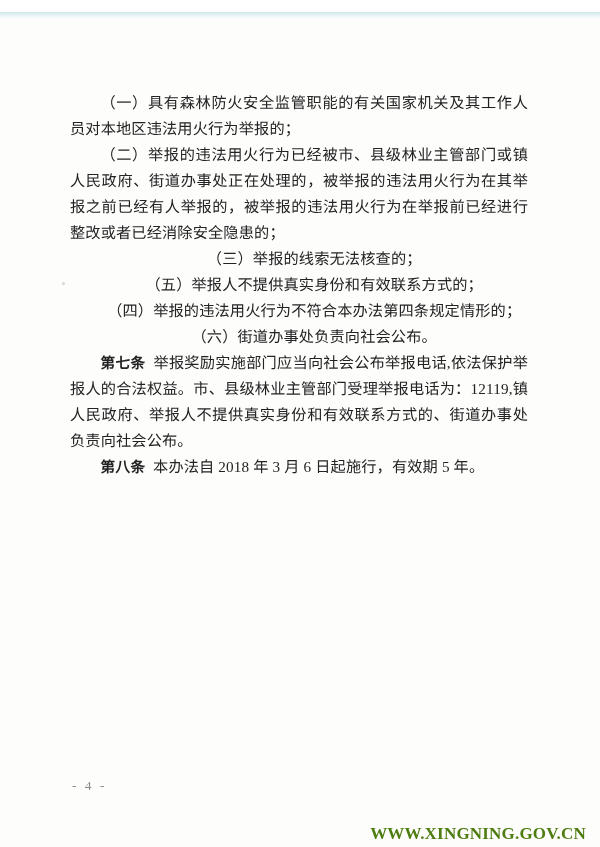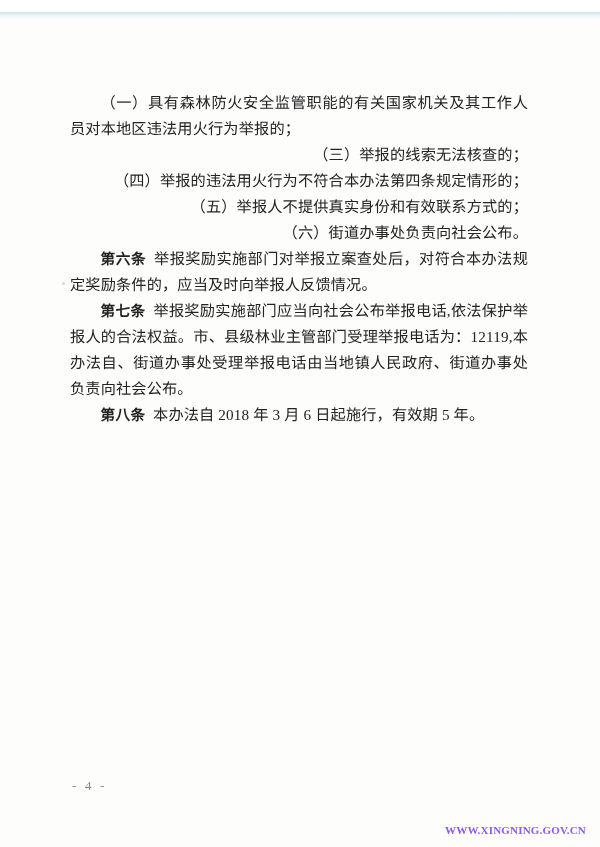--- a/index.html
+++ b/index.html
@@ -58,21 +58,21 @@
   p.indent2 { text-indent: 2em; }
 
   
   p.item {
     text-indent: 2em;
     text-align: justify;
     text-justify: inter-ideograph;
   }
   p.item-short {
     text-indent: 2em;
-    text-align: right;
+    text-align: center;
   }
 
   .artno {
     font-family: "DejaVu Sans", "Liberation Sans", sans-serif;
     font-weight: bold;
     font-size: 14.6px;
     letter-spacing: 0.4px;
   }
 
   #page-number {
@@ -84,23 +84,23 @@
     letter-spacing: 2.5px;
     font-family: "Liberation Serif", "DejaVu Serif", serif;
   }
 
   #site-url {
     position: absolute;
     right: 14px;
     top: 812px;
     font-family: "Liberation Serif", "DejaVu Serif", serif;
     font-weight: bold;
-    font-size: 11px;
+    font-size: 17px;
     letter-spacing: 0.2px;
-    color: #8b5cf6;
+    color: #4d7c0f;
     white-space: nowrap;
   }
 
   
   .speck {
     position: absolute;
     background: #c9c9c9;
     border-radius: 50%;
   }
   #speck-left  { left: 62px;  top: 270px; width: 3px;  height: 3px; opacity: .75; }
@@ -116,33 +116,33 @@
   <div id="scan-bottom-edge"></div>
 
   <div class="speck" id="speck-left"></div>
   <div class="speck" id="speck-mid"></div>
   <div class="speck" id="speck-right"></div>
 
   <div id="body-text">
 
     <p class="para item">（一）具有森林防火安全监管职能的有关国家机关及其工作人员对本地区违法用火行为举报的；</p>
 
+    <p class="para item">（二）举报的违法用火行为已经被市、县级林业主管部门或镇人民政府、街道办事处正在处理的，被举报的违法用火行为在其举报之前已经有人举报的，被举报的违法用火行为在举报前已经进行整改或者已经消除安全隐患的；</p>
 
     <p class="para item-short">（三）举报的线索无法核查的；</p>
 
+    <p class="para item-short">（五）举报人不提供真实身份和有效联系方式的；</p>
+
     <p class="para item-short">（四）举报的违法用火行为不符合本办法第四条规定情形的；</p>
-
-    <p class="para item-short">（五）举报人不提供真实身份和有效联系方式的；</p>
 
     <p class="para item-short">（六）街道办事处负责向社会公布。</p>
 
-    <p class="para indent2"><span class="artno">第六条 </span><span>举报奖励实施部门对举报立案查处后，对符合本办法规定奖励条件的，应当及时向举报人反馈情况。</span></p>
 
 
-    <p class="para indent2"><span class="artno">第七条 </span><span>举报奖励实施部门应当向社会公布举报电话,依法保护举报人的合法权益。市、县级林业主管部门受理举报电话为：12119,本办法自、街道办事处受理举报电话由当地镇人民政府、街道办事处负责向社会公布。</span></p>
+    <p class="para indent2"><span class="artno">第七条 </span><span>举报奖励实施部门应当向社会公布举报电话,依法保护举报人的合法权益。市、县级林业主管部门受理举报电话为：12119,镇人民政府、举报人不提供真实身份和有效联系方式的、街道办事处负责向社会公布。</span></p>
 
     <p class="para indent2"><span class="artno">第八条 </span><span>本办法自 2018 年 3 月 6 日起施行，有效期 5 年。</span></p>
 
   </div>
 
   <div id="page-number">- 4 -</div>
 
   <div id="site-url">WWW.XINGNING.GOV.CN</div>
 
 </div>

